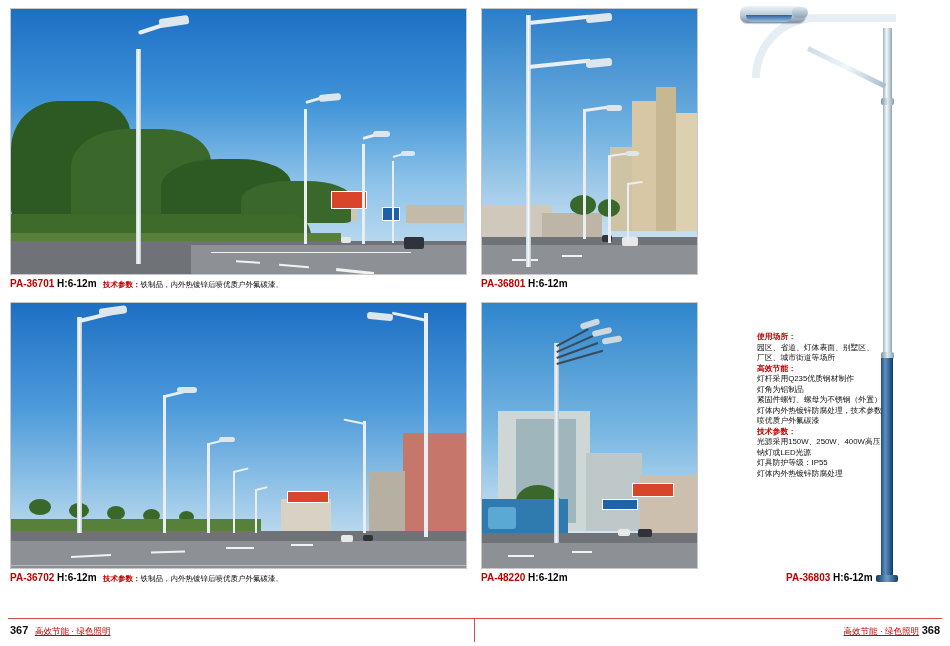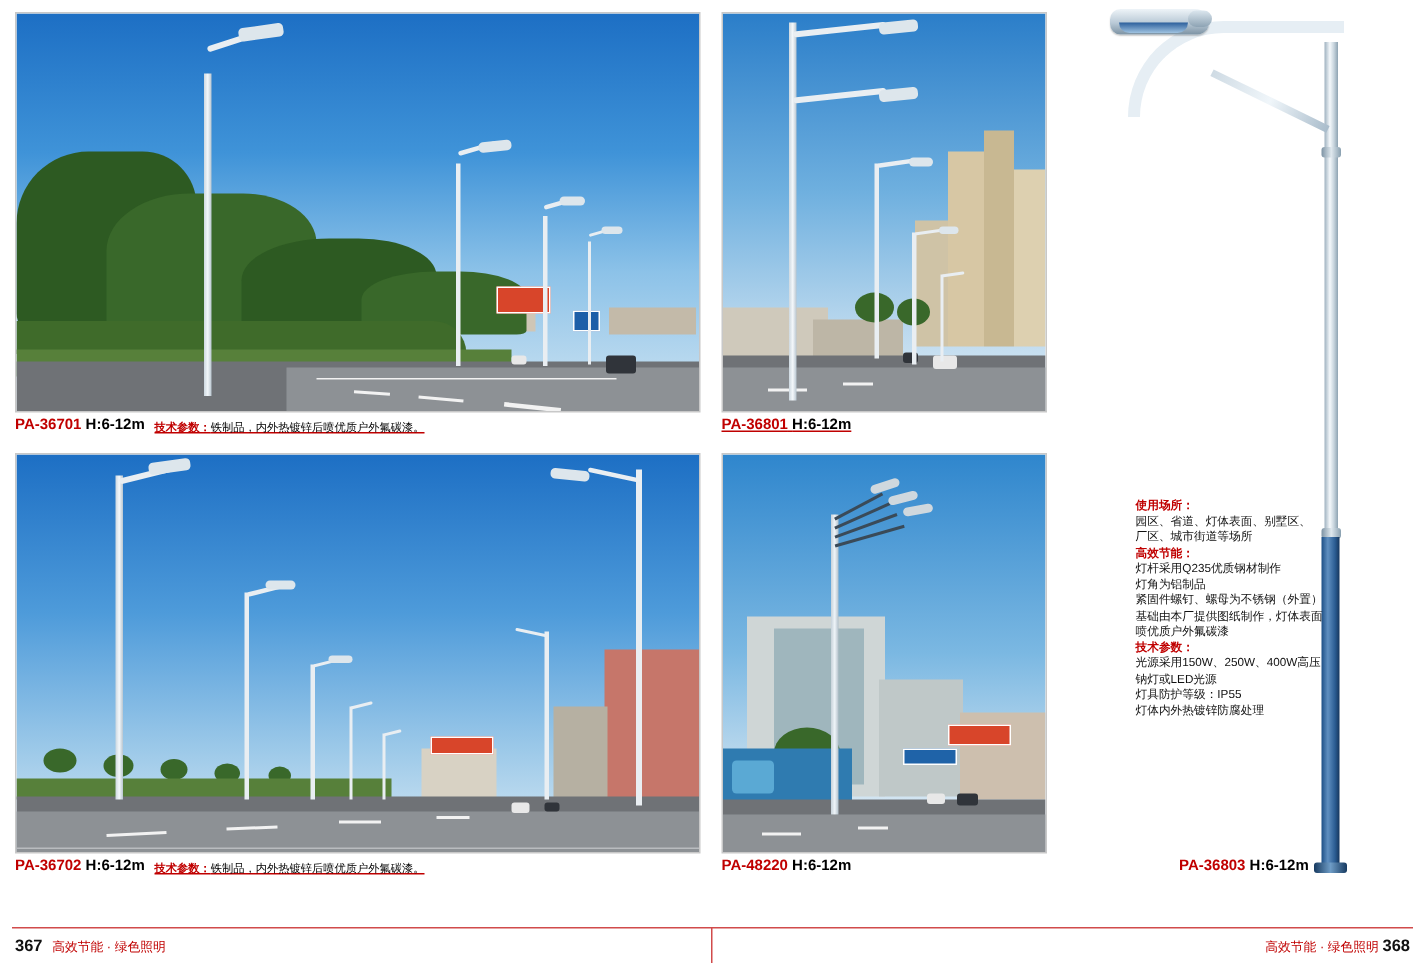--- a/index.html
+++ b/index.html
@@ -10,21 +10,21 @@
     overflow:hidden;
     position:relative;
   }
   .page{position:absolute;left:0;top:0;width:950px;height:646px;}
 
   
   .photo{position:absolute;overflow:hidden;border:1px solid #c8c8c8;}
   .cap{position:absolute;font-size:10px;font-weight:bold;color:#c00000;white-space:nowrap;}
   .cap .code{color:#c00000;}
   .cap .spec{color:#000000;font-weight:bold;}
-  .tech{position:absolute;font-size:7.5px;color:#c00000;white-space:nowrap;text-decoration:underline;}
+  .tech{position:absolute;font-size:7.5px;color:#c00000;white-space:nowrap;}
   .tech .t-label{color:#c00000;font-weight:bold;}
   .tech .t-text{color:#000000;font-weight:normal;}
 
   
   .sky{position:absolute;left:0;top:0;right:0;bottom:0;}
   .scene1 .sky{background:linear-gradient(#1d6fc4 0%,#3f93d8 35%,#8cc2e8 65%,#cfe4f2 100%);}
   .scene2 .sky{background:linear-gradient(#2b7ec9 0%,#6fb0df 45%,#bcd9ee 80%,#e2eef6 100%);}
   .scene3 .sky{background:linear-gradient(#1d6fc4 0%,#4e9bda 40%,#9ecae9 75%,#d8e9f4 100%);}
   .scene4 .sky{background:linear-gradient(#2f86cd 0%,#7bb8e2 50%,#cfe3f1 85%,#eaf2f8 100%);}
 
@@ -45,21 +45,21 @@
   .prod-pole{position:absolute;}
   .spec-block{position:absolute;left:757px;top:332px;width:180px;line-height:10.5px;}
   .spec-line{font-size:7.8px;color:#111;white-space:nowrap;}
   .spec-line.h{color:#c00000;font-weight:bold;}
 
   
   .footer{position:absolute;left:0;bottom:0;width:950px;height:34px;}
   .frule{position:absolute;left:8px;bottom:27px;width:934px;height:1px;background:#d14b4b;}
   .fleft{position:absolute;left:10px;bottom:8px;font-size:9px;color:#333;}
   .fnum{font-size:11px;color:#111;font-weight:bold;}
-  .fbrand{color:#c00000;font-size:8.5px;margin-left:4px;}
+  .fbrand{color:#c00000;font-size:8.5px;margin-left:4px;text-decoration:underline;}
   .fright{position:absolute;right:10px;bottom:8px;font-size:9px;color:#333;}
   .vrule{position:absolute;left:474px;bottom:4px;width:1px;height:24px;background:#d14b4b;}
 
   .billboard{position:absolute;background:#d8452a;border:1px solid #fff;}
   .sign{position:absolute;background:#1d5fa8;border:1px solid #fff;}
   .car{position:absolute;background:#30343a;border-radius:2px;}
   .whitecar{position:absolute;background:#e8e8e8;border-radius:2px;}
 </style>
 </head>
 <body>
@@ -143,21 +143,21 @@
 
     <div class="pole" style="left:101px;top:100px;width:3px;height:130px;"></div>
     <div class="arm" style="left:103px;top:100px;width:26px;height:2.5px;border-radius:2px;transform:rotate(-8deg);transform-origin:left center;"></div>
     <div class="head" style="left:124px;top:96px;width:16px;height:6px;"></div>
     <div class="pole" style="left:126px;top:146px;width:2.5px;height:88px;"></div>
     <div class="arm" style="left:128px;top:146px;width:20px;height:2px;border-radius:2px;transform:rotate(-8deg);transform-origin:left center;"></div>
     <div class="head" style="left:144px;top:142px;width:13px;height:5px;"></div>
     <div class="pole" style="left:145px;top:174px;width:2px;height:58px;"></div>
     <div class="arm" style="left:146px;top:174px;width:15px;height:2px;border-radius:2px;transform:rotate(-8deg);transform-origin:left center;"></div>
   </div>
-  <div class="cap" style="left:481px;top:278px;text-decoration:underline;">
+  <div class="cap" style="left:481px;top:278px;">
     <span class="code">PA-36801</span>
     <span class="spec">H:6-12m</span>
   </div>
 
   <div class="photo scene3" style="left:10px;top:302px;width:455px;height:265px;">
     <div class="sky"></div>
 
     <div class="bld" style="left:392px;top:130px;width:63px;height:108px;background:#c6766a;"></div>
     <div class="bld" style="left:358px;top:168px;width:36px;height:70px;background:#b6b0a2;"></div>
     <div class="bld" style="left:270px;top:196px;width:50px;height:34px;background:#d8d2c4;"></div>
@@ -264,21 +264,21 @@
   </div>
 
   <div class="spec-block">
     <div class="spec-line h">使用场所：</div>
     <div class="spec-line">园区、省道、灯体表面、别墅区、</div>
     <div class="spec-line">厂区、城市街道等场所</div>
     <div class="spec-line h">高效节能：</div>
     <div class="spec-line">灯杆采用Q235优质钢材制作</div>
     <div class="spec-line">灯角为铝制品</div>
     <div class="spec-line">紧固件螺钉、螺母为不锈钢（外置）</div>
-    <div class="spec-line">基础由本厂提供图纸制作，灯体表面</div>
+    <div class="spec-line">灯体内外热镀锌防腐处理，技术参数</div>
     <div class="spec-line">喷优质户外氟碳漆</div>
     <div class="spec-line h">技术参数：</div>
     <div class="spec-line">光源采用150W、250W、400W高压</div>
     <div class="spec-line">钠灯或LED光源</div>
     <div class="spec-line">灯具防护等级：IP55</div>
     <div class="spec-line">灯体内外热镀锌防腐处理</div>
   </div>
 
   <div class="cap" style="left:786px;top:572px;">
     <span class="code">PA-36803</span>

